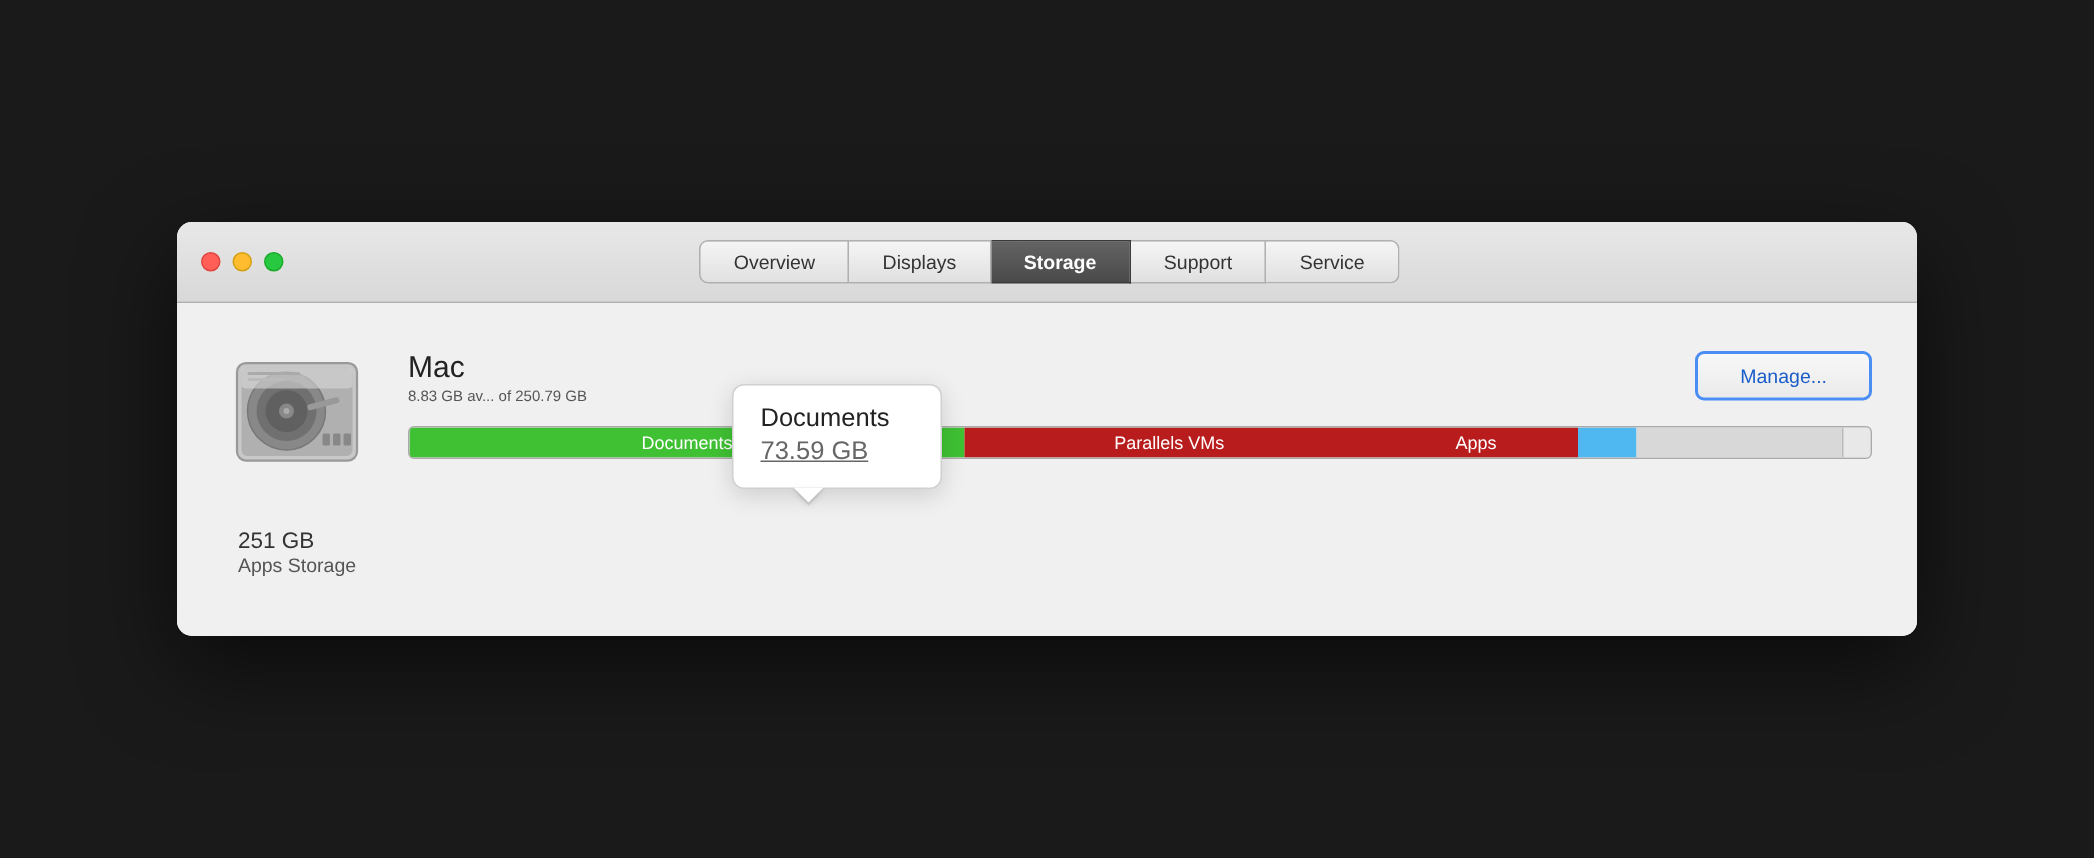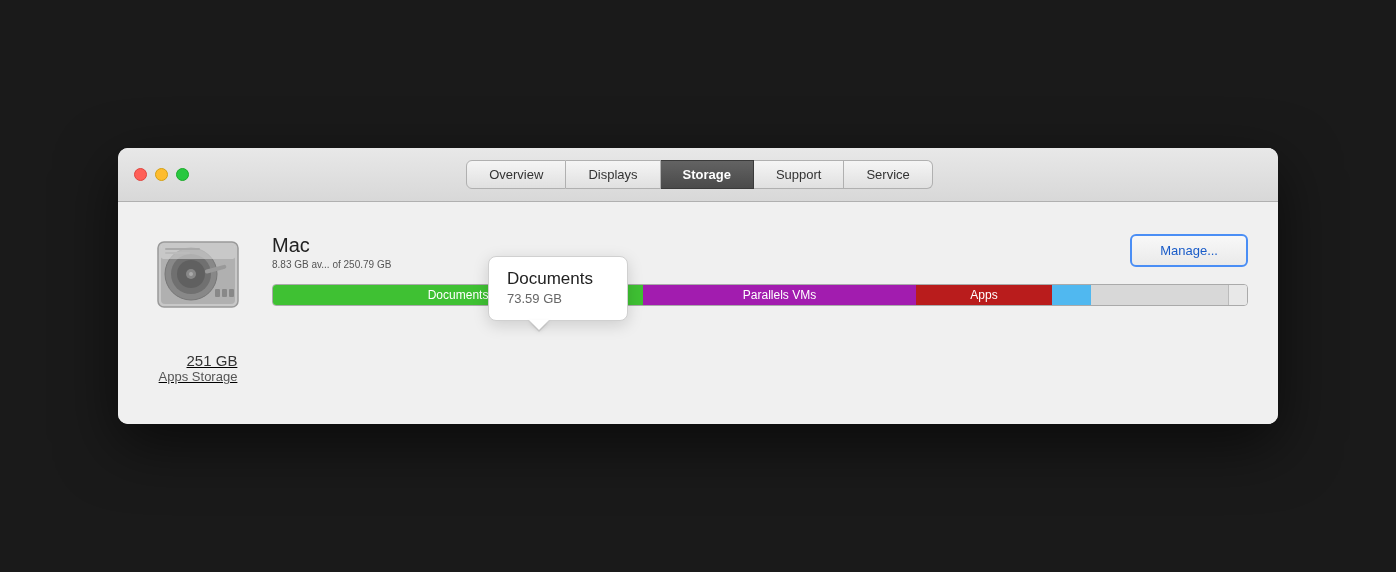--- a/index.html
+++ b/index.html
@@ -134,30 +134,29 @@
       display: flex;
       align-items: center;
       justify-content: center;
       font-size: 12px;
       font-weight: 500;
       color: white;
       white-space: nowrap;
     }
 
     .seg-documents { background: #3fc133; flex: 0 0 38%; }
-    .seg-parallels { background: #a21caf; flex: 0 0 28%; }
+    .seg-parallels { background: #b91c1c; flex: 0 0 28%; }
     .seg-apps { background: #b91c1c; flex: 0 0 14%; }
     .seg-other { background: #50b8f0; flex: 0 0 4%; }
     .seg-free { background: #d8d8d8; flex: 1; }
     .seg-small { background: #e8e8e8; flex: 0 0 2%; border-left: 1px solid #bbb; }
 
     .disk-label-area {
       margin-top: 18px;
-      text-align: right;
-      text-decoration: underline;
+      text-align: left;
     }
 
     .disk-size {
       font-size: 15px;
       font-weight: 500;
       color: #333;
     }
 
     .disk-type {
       font-size: 13px;
@@ -218,22 +217,23 @@
     }
 
     .tooltip-title {
       font-size: 17px;
       font-weight: 500;
       color: #222;
       margin-bottom: 2px;
     }
 
     .tooltip-value {
-      font-size: 13px;
+      font-size: 17px;
       color: #666;
+      text-decoration: underline;
     }
 
     .disk-row-container {
       position: relative;
     }
   </style>
 </head>
 <body>
 
 <div class="window">

